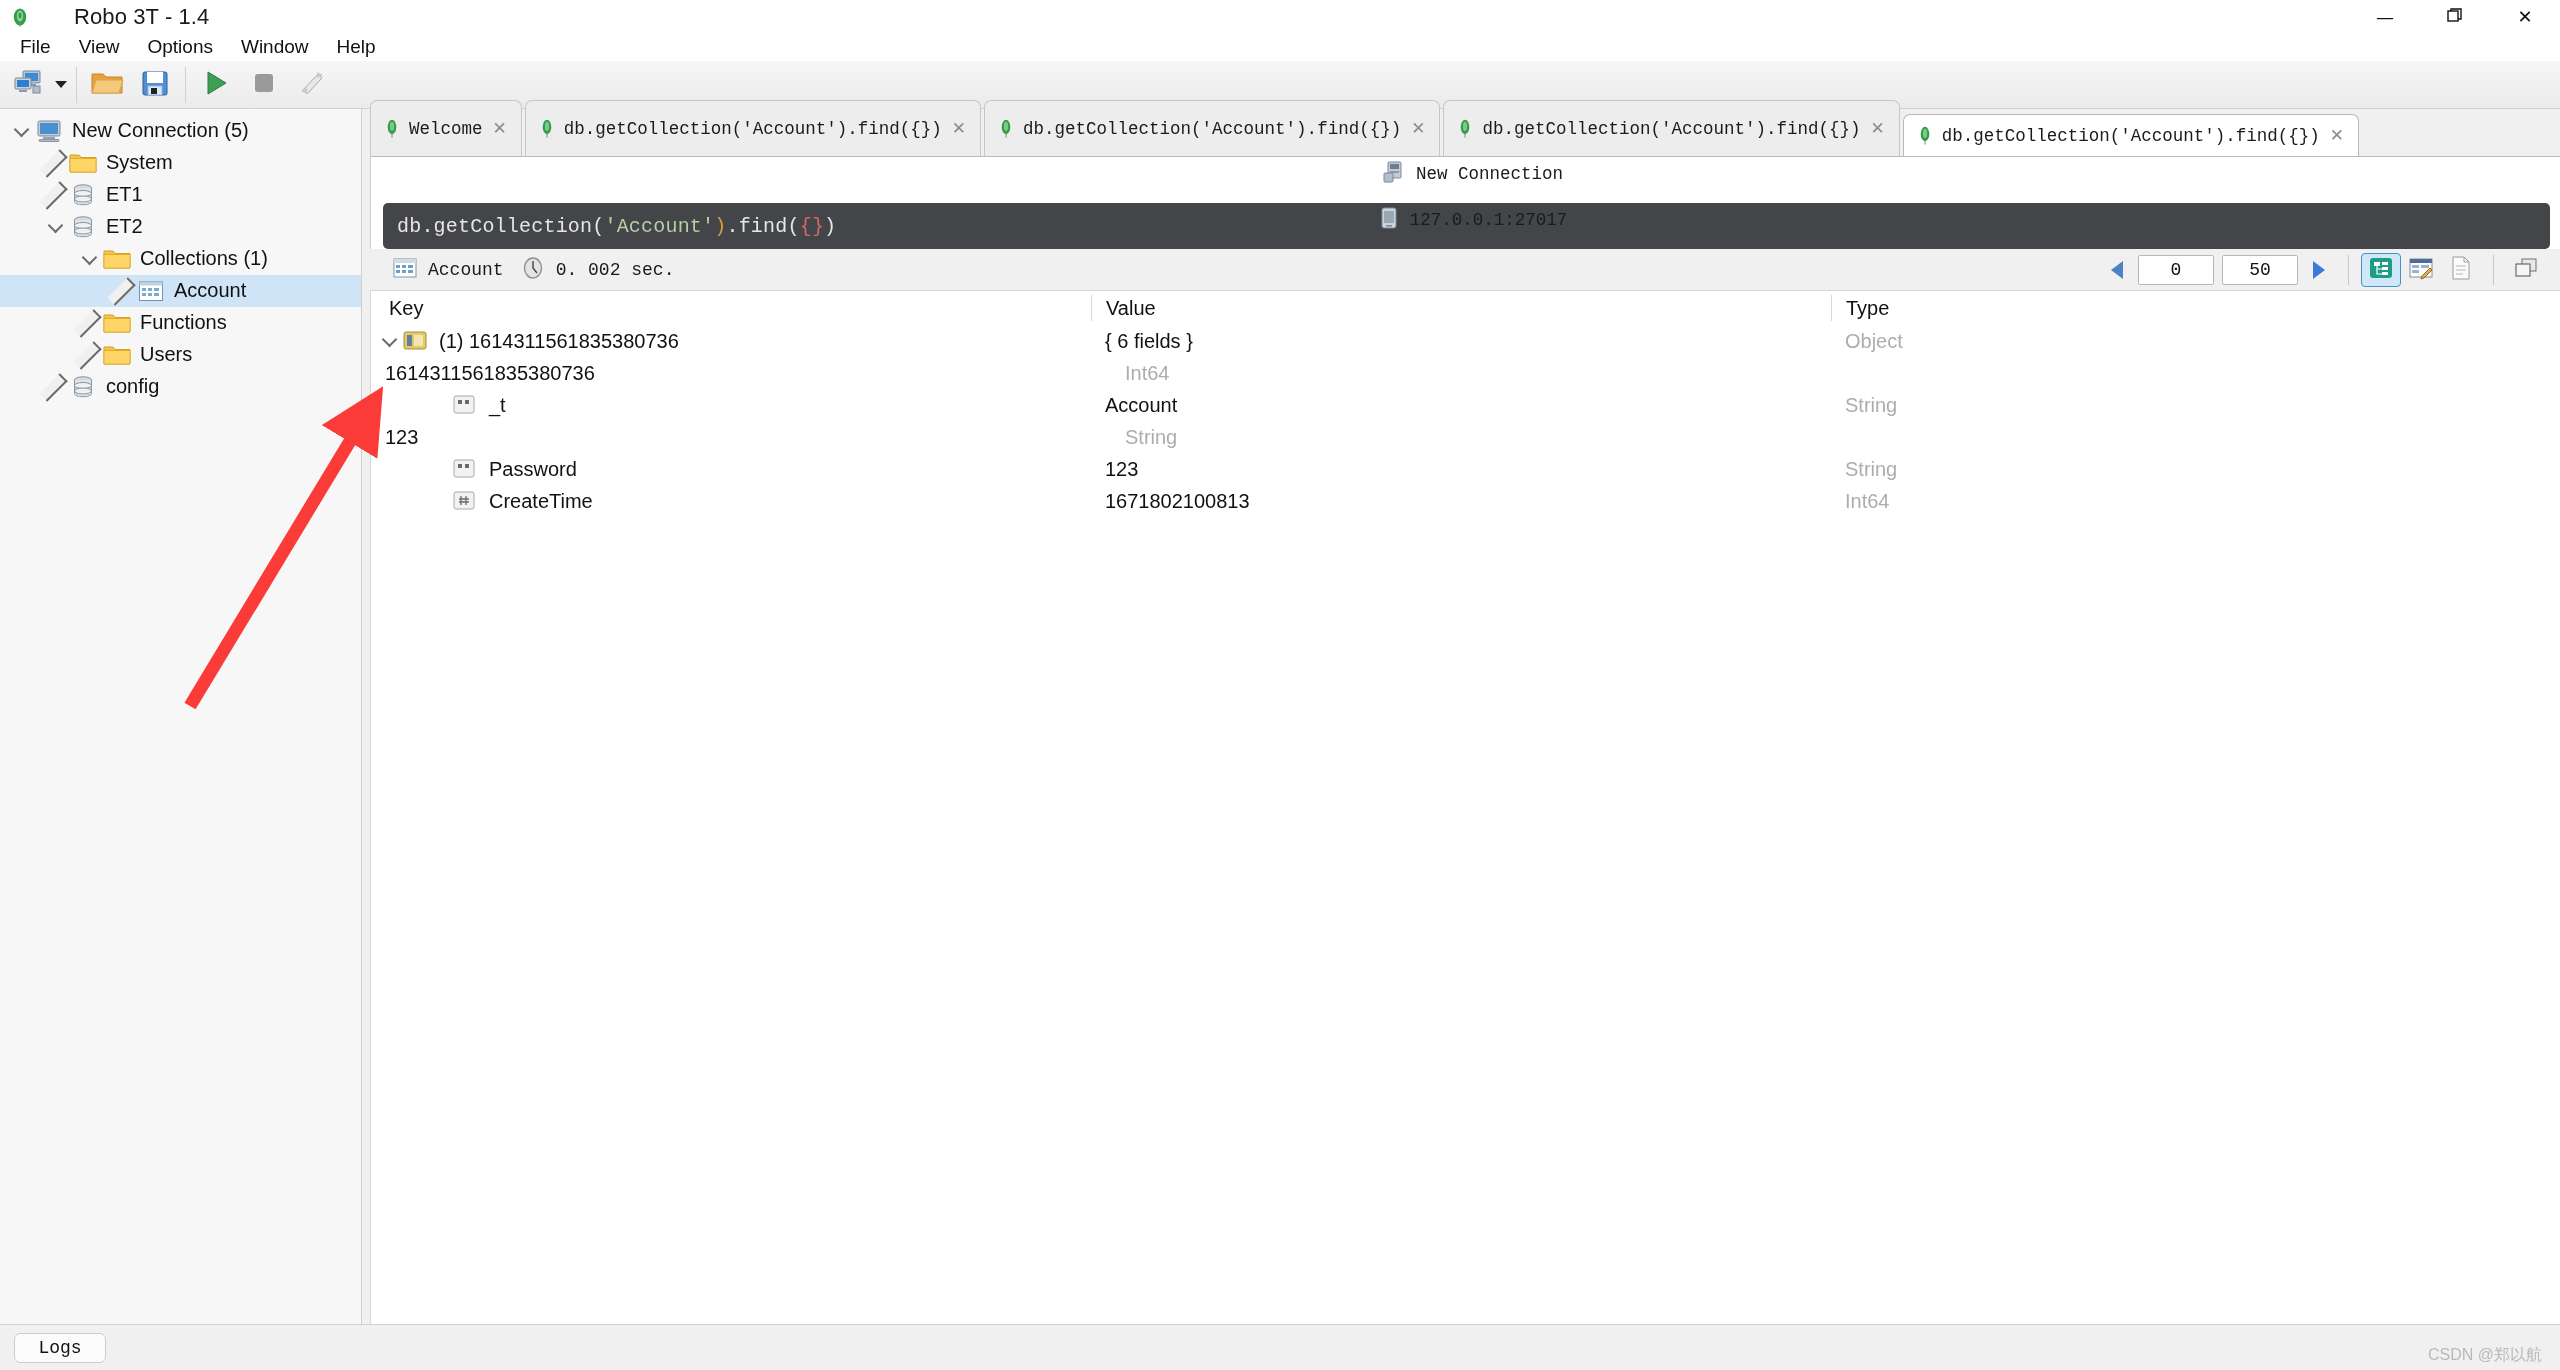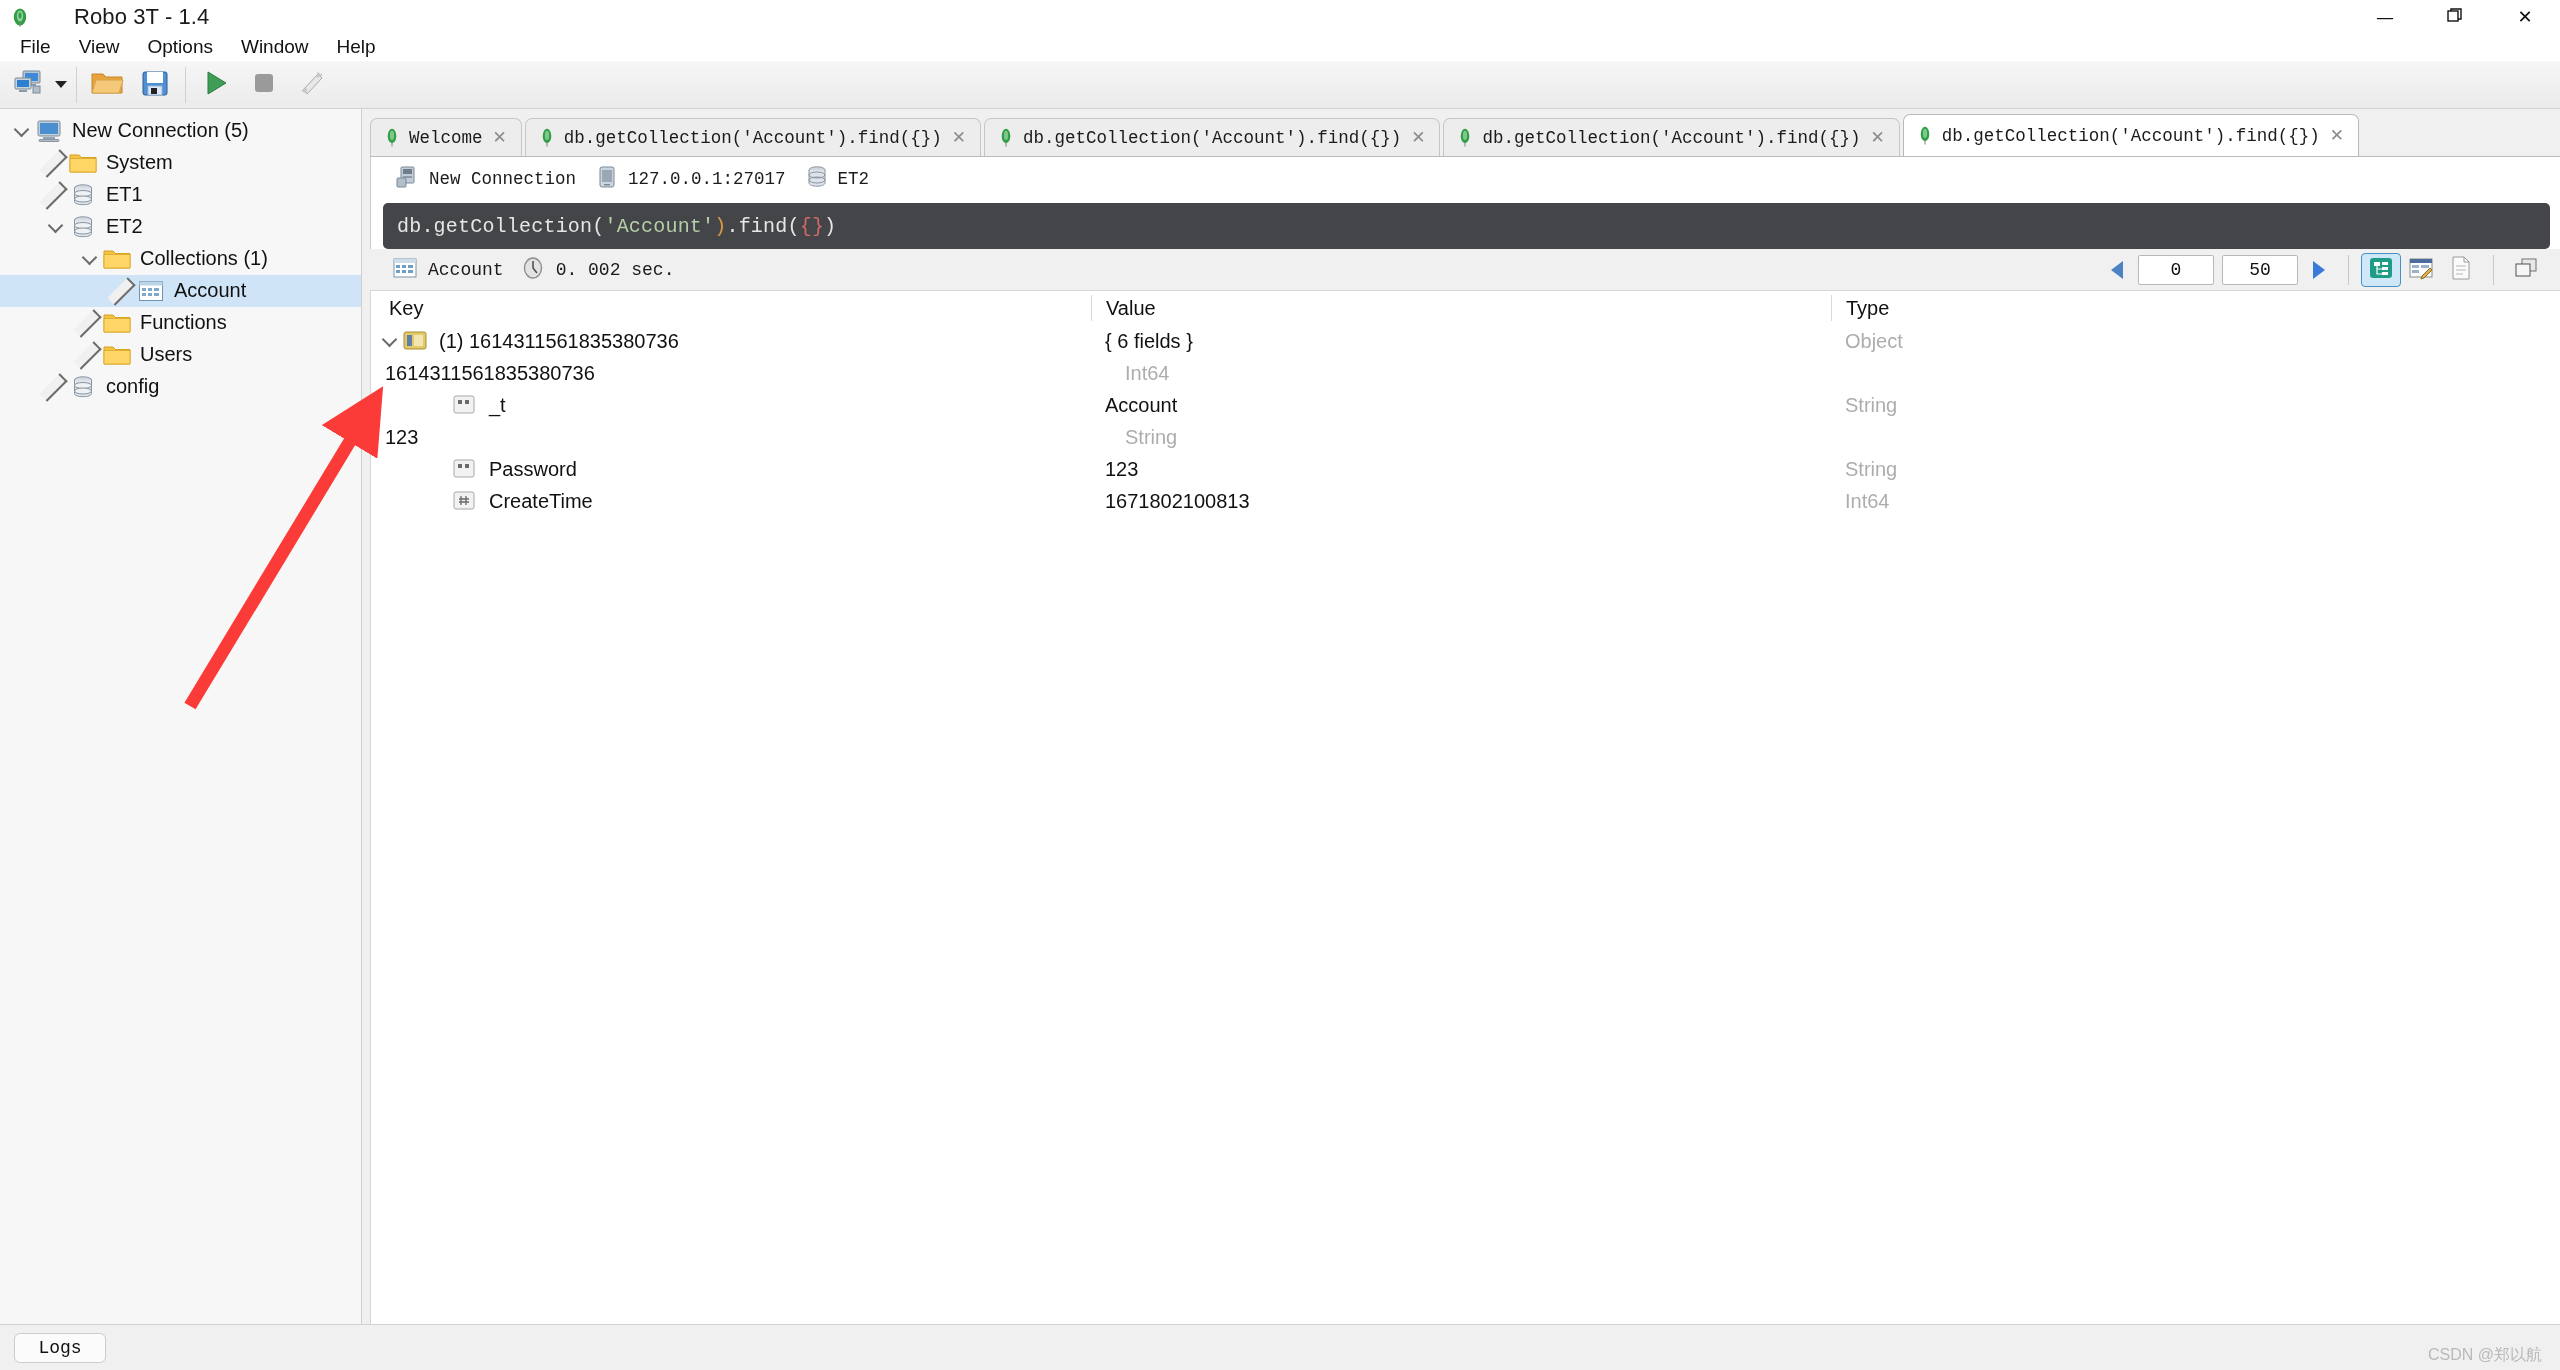--- a/index.html
+++ b/index.html
@@ -56,36 +56,36 @@
   .tspacer { flex:none; }
   .ticon { width: 30px; height:26px; flex:none; margin-right: 8px; display:flex; align-items:center; justify-content:center; }
   .tlabel { line-height: 1; padding-bottom: 2px; }
 
   
   .right { flex:1; display:flex; flex-direction:column; min-width:0; background:#f0f0f0; }
 
   
   .tabstrip { height: 47px; display:flex; align-items:flex-end; padding-left: 8px; flex:none; background:#f0f0f0; gap: 3px; }
   .tab {
-    height: 38px; display:flex; align-items:center; gap: 10px;
+    height: 56px; display:flex; align-items:center; gap: 10px;
     padding: 0 14px 0 14px; background:#ededed;
     border:1px solid #c6c6c6; border-bottom:none;
     border-top-left-radius: 7px; border-top-right-radius: 7px;
     font-family:"Liberation Mono", monospace; font-size: 17.5px; color:#1b1b1b; white-space:nowrap;
   }
   .tab.active { height: 42px; background:#ffffff; border-color:#b9b9b9; position:relative; z-index:3; }
   .leaf { width: 14px; height: 19px; flex:none; }
   .tab-x { font-size: 17px; color:#8c8c8c; font-family:"DejaVu Sans", sans-serif; line-height:1; }
 
   
   .editorpane {
     flex:none; background:#ffffff; border-top:1px solid #b9b9b9; border-left:1px solid #cccccc;
     margin-left: 8px; padding: 0;
   }
-  .connbar { height: 44px; display:flex; align-items:center; padding-left: 14px; background:#ffffff; }
+  .connbar { height: 44px; display:flex; align-items:center; gap: 12px; padding-left: 14px; background:#ffffff;flex-direction:column; }
   .conn-chip { display:flex; align-items:center; gap: 10px; padding: 3px 10px; border-radius:3px; }
   .conn-text { font-family:"Liberation Mono", monospace; font-size: 17.5px; color:#1b1b1b; }
   .codebox {
     margin: 2px 10px 0 12px; background:#434549; border-radius: 5px;
     height: 46px; display:flex; align-items:center; padding: 0 14px;
     font-family:"Liberation Mono", monospace; font-size: 20px; letter-spacing:.2px;
   }
   .c-plain { color:#e6e6e6; }
   .c-str  { color:#b5cea8; }
   .c-paren{ color:#dd9a3f; }

